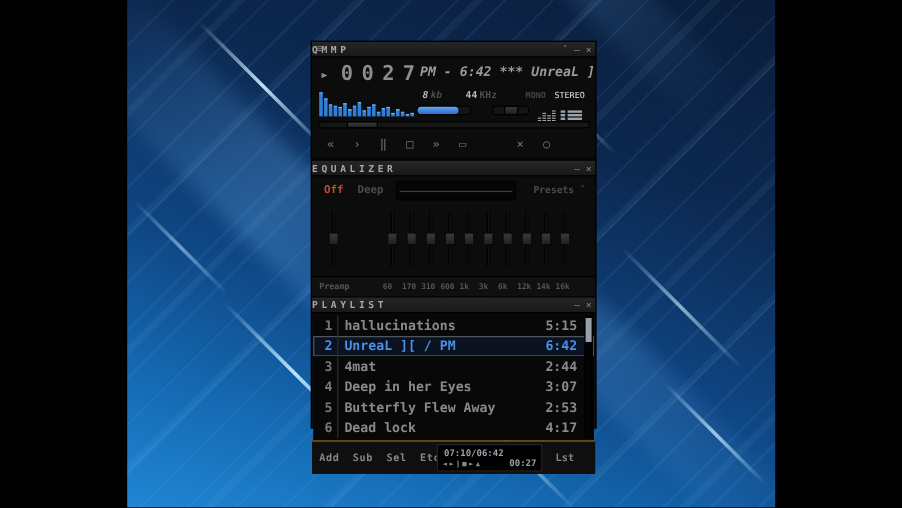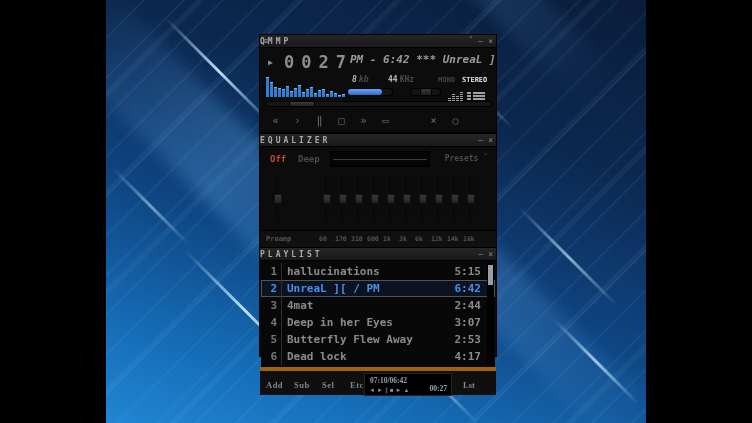--- a/index.html
+++ b/index.html
@@ -50,21 +50,21 @@
                 letter-spacing:7px; color:#8d8d8d; }
   .songtitle { position:absolute; left:90px; top:18px; width:146px; height:14px; overflow:hidden;
                font-size:11px; font-style:italic; font-weight:bold; color:#9a9a9a; white-space:nowrap; }
   .spectrum { position:absolute; left:6px; top:38px; width:82px; height:24px;
               display:flex; align-items:flex-end; }
   .sbar { width:3px; margin-right:1px; background:#2f7fd9; box-shadow:inset 0 1px 0 #7ab4f0; }
   .statgroup { position:absolute; top:40px; font-size:8px; font-weight:bold; }
   .g-bitrate { left:92px;font-style:italic; } .g-rate { left:128px; }
   .statval { color:#b8b8b8; } .statunit { color:#4c4c4c; margin-left:2px; }
   .monolbl { position:absolute; left:178px; top:41px; font-size:7px; font-weight:bold; color:#454545; }
-  .stereolbl { position:absolute; left:202px; top:41px; font-size:7px; font-weight:bold; color:#e2e2e2; }
+  .stereolbl { position:absolute; left:202px; top:41px; font-size:7px; font-weight:normal; color:#e2e2e2; }
   .volume { position:absolute; left:87px; top:53px; width:46px; height:8px; background:#141414;
             border:1px solid #000; border-radius:3px; }
   .volfill { height:100%; border-radius:3px; background:linear-gradient(180deg,#63a6f2,#2d6cce); }
   .balance { position:absolute; left:150px; top:53px; width:31px; height:8px; background:#141414;
              border:1px solid #000; border-radius:3px; }
   .balhandle { position:absolute; top:-1px; width:12px; height:8px; margin-left:-6px;
                background:linear-gradient(#383838,#1e1e1e); border:1px solid #000; border-radius:2px; }
   .miniicon { position:absolute; top:52px; }
   .mi-eq { left:188px; } .mi-pl { left:207px; }
   .seek { position:absolute; left:5px; top:66px; width:227px; height:6px; background:#161616;
@@ -103,21 +103,21 @@
   .plnum { width:21px; height:100%; display:flex; align-items:center; justify-content:flex-end;
            padding-right:4px; color:#787878; border-right:1px solid #2e2e2e; }
   .pltitle { flex:1; padding-left:5px; color:#8a8a8a; white-space:nowrap; overflow:hidden; }
   .pltime { color:#8a8a8a; padding-right:14px; }
   .plrow.selected { box-shadow:inset 0 0 0 1px #4e555c; background:#0b1320; }
   .plrow.selected .plnum, .plrow.selected .pltitle, .plrow.selected .pltime { color:#4a8fe8; }
   .pl-scrollbar { position:absolute; right:2px; top:15px; width:7px; height:102px;
                   background:#030303; border:1px solid #000; }
   .pl-thumb { position:absolute; left:0; top:1px; width:5px; height:20px; margin:0 0 0 0; background:#97a0aa; }
   .pl-bottom { position:absolute; left:0; right:0; top:119px; height:28px; background:#0f0f0f;
-               border-top:4px solid #a16207;font-family:Liberation Serif, serif; }
+               border-top:1px solid #a16207; }
   .plbtns { position:absolute; left:6px; top:9px; display:flex; }
   .plbtn { width:28px; font-size:8.5px; font-weight:bold; color:#858585; letter-spacing:.5px; }
   .pl-display { position:absolute; left:104px; top:2px; width:88px; height:23px;
                 background:#000; border:1px solid #242424; }
   .pl-time { position:absolute; left:5px; top:2px; font-size:7.5px; font-weight:bold; color:#98a2ac; }
   .mini-transport { position:absolute; left:4px; bottom:2px; display:flex; }
   .mbtn { font-size:6px; color:#8a8a8a; margin-right:2px; line-height:1; }
   .pl-elapsed { position:absolute; right:4px; bottom:2px; font-size:7.5px; font-weight:bold; color:#98a2ac; }
   .pl-lst { position:absolute; left:203px; top:9px; font-size:8.5px; font-weight:bold; color:#858585; }
 </style>

